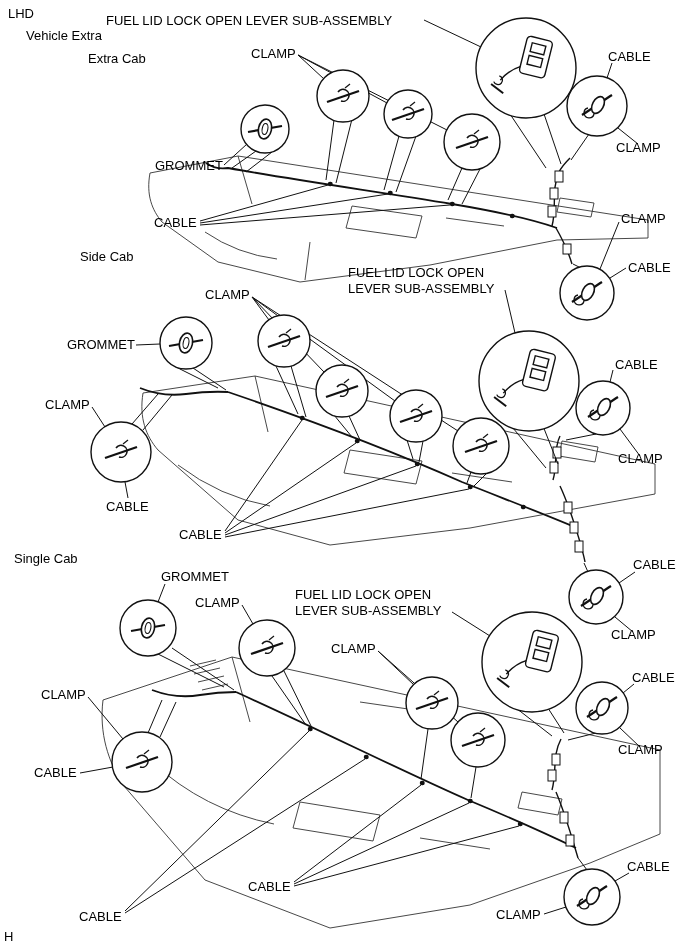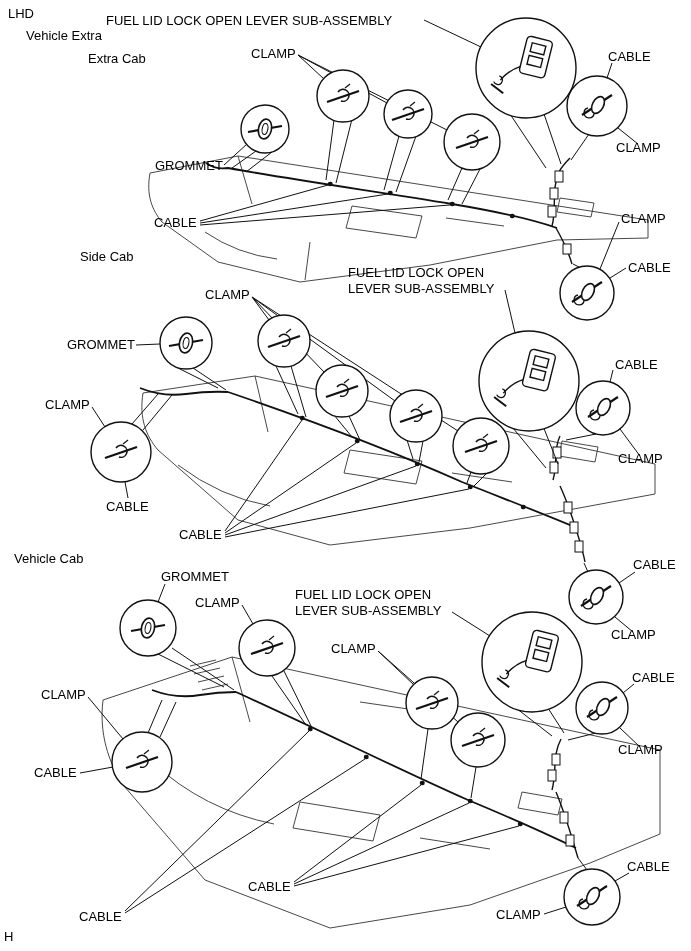--- a/index.html
+++ b/index.html
@@ -234,21 +234,21 @@
     <div class="lbl" style="left:615px;top:357px">CABLE</div>
     <div class="lbl" style="left:45px;top:397px">CLAMP</div>
     <div class="lbl" style="left:618px;top:451px">CLAMP</div>
     <div class="lbl" style="left:106px;top:499px">CABLE</div>
     <div class="lbl" style="left:179px;top:527px">CABLE</div>
     <div class="lbl" style="left:633px;top:557px">CABLE</div>
     <div class="lbl" style="left:611px;top:627px">CLAMP</div>
   </div>
 
   <div>
-    <div class="lbl" style="left:14px;top:551px">Vehicle Cab</div>
+    <div class="lbl" style="left:14px;top:551px">Single Cab</div>
     <div class="lbl" style="left:161px;top:569px">GROMMET</div>
     <div class="lbl" style="left:195px;top:595px">CLAMP</div>
     <div class="lbl" style="left:295px;top:587px">FUEL LID LOCK OPEN</div>
     <div class="lbl" style="left:295px;top:603px">LEVER SUB-ASSEMBLY</div>
     <div class="lbl" style="left:331px;top:641px">CLAMP</div>
     <div class="lbl" style="left:632px;top:670px">CABLE</div>
     <div class="lbl" style="left:41px;top:687px">CLAMP</div>
     <div class="lbl" style="left:618px;top:742px">CLAMP</div>
     <div class="lbl" style="left:34px;top:765px">CABLE</div>
     <div class="lbl" style="left:627px;top:859px">CABLE</div>

